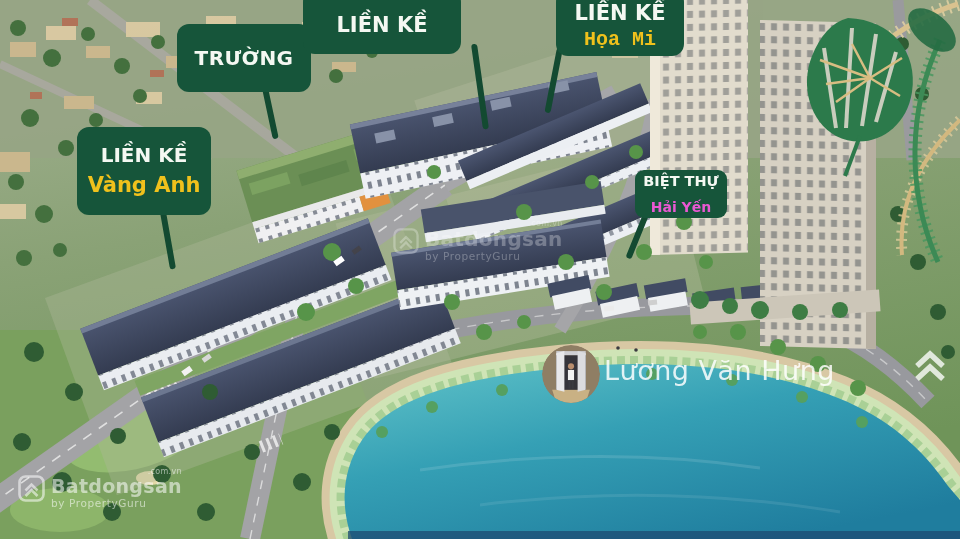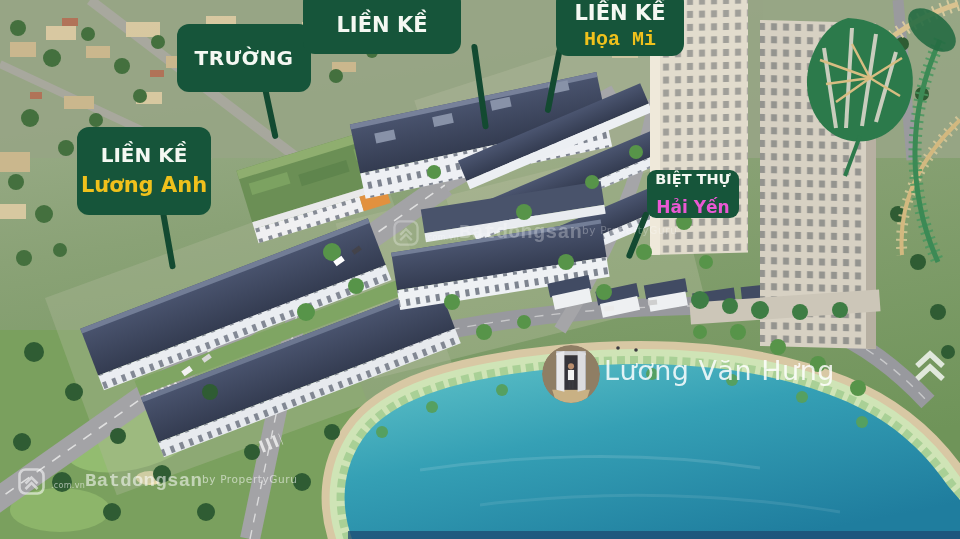--- a/index.html
+++ b/index.html
@@ -11,23 +11,23 @@
            text-align:center;display:flex;flex-direction:column;justify-content:center;
            gap:3px;z-index:6;box-sizing:border-box;}
   .callout .l1{color:var(--label-text,#f4f8f2);font-weight:bold;line-height:1.15;}
   .callout .l2{font-weight:bold;line-height:1.15;}
   .l2.yellow{color:var(--accent-yellow,#f0c11c);}
   .l2.pink{color:var(--accent-pink,#ea58d3);}
   .pointer{position:absolute;width:6px;background:var(--pointer,#134a31);
            transform-origin:top center;z-index:5;border-radius:3px;}
   
   .wm{position:absolute;color:#fff;z-index:8;display:flex;align-items:center;}
-  .brand-col{display:flex;flex-direction:row;line-height:1;}
+  .brand-col{display:flex;flex-direction:column;line-height:1;}
   .brand-domain{font-size:8px;align-self:flex-end;margin-bottom:1px;letter-spacing:.3px;}
-  .brand-name{font-size:19px;font-weight:600;letter-spacing:.3px;font-family:Liberation Mono, monospace;}
+  .brand-name{font-size:19px;font-weight:600;letter-spacing:.3px;}
   .brand-byline{font-size:10.5px;margin-top:2px;letter-spacing:.6px;}
   .wm-center .brand-name{font-size:20px;}
   .agent-name{position:absolute;left:604px;top:355px;z-index:8;
               font-size:27px;font-weight:400;color:rgba(255,255,255,.84);
               letter-spacing:.5px;white-space:nowrap;}
   .avatar{position:absolute;left:542px;top:345px;width:58px;height:58px;z-index:8;
           border-radius:50%;overflow:hidden;}
 </style>
 </head>
 <body>
@@ -364,26 +364,26 @@
     <span class="l1" style="font-size:21px;">LIỀN KỀ</span>
   </div>
 
   <div class="callout" style="left:556px;top:-10px;width:128px;height:66px;border-radius:12px;padding-top:6px;">
     <span class="l1" style="font-size:21px;">LIỀN KỀ</span>
     <span class="l2 yellow" style="font-size:20px;font-family:Liberation Mono, monospace;">Họa Mi</span>
   </div>
 
   <div class="callout" style="left:77px;top:127px;width:134px;height:88px;border-radius:12px;gap:6px;">
     <span class="l1" style="font-size:20px;">LIỀN KỀ</span>
-    <span class="l2 yellow" style="font-size:21px;">Lương Anh</span>
-  </div>
-
-  <div class="callout" style="left:635px;top:170px;width:92px;height:48px;border-radius:9px;gap:10px;margin-left:12px;">
+    <span class="l2 yellow" style="font-size:21px;">Vàng Anh</span>
+  </div>
+
+  <div class="callout" style="left:635px;top:170px;width:92px;height:48px;border-radius:9px;gap:10px;">
     <span class="l1" style="font-size:14.5px;">BIỆT THỰ</span>
-    <span class="l2 pink" style="font-size:17px;">Hải Yến</span>
+    <span class="l2 pink" style="font-size:14px;">Hải Yến</span>
   </div>
 
   <div class="wm wm-center" style="left:393px;top:220px;opacity:.28;gap:6px;">
     <svg width="26" height="26" viewBox="0 0 27 27">
       <rect x="1.5" y="1.5" width="24" height="24" rx="6" stroke="#fff" stroke-width="2.4" fill="none"></rect>
       <path d="M7.5,15.5 L13.5,9.5 L19.5,15.5" stroke="#fff" stroke-width="2.4" fill="none"></path>
       <path d="M7.5,21 L13.5,15 L19.5,21" stroke="#fff" stroke-width="2.4" fill="none"></path>
     </svg>
     <div class="brand-col">
       <span class="brand-domain">.com.vn</span>

